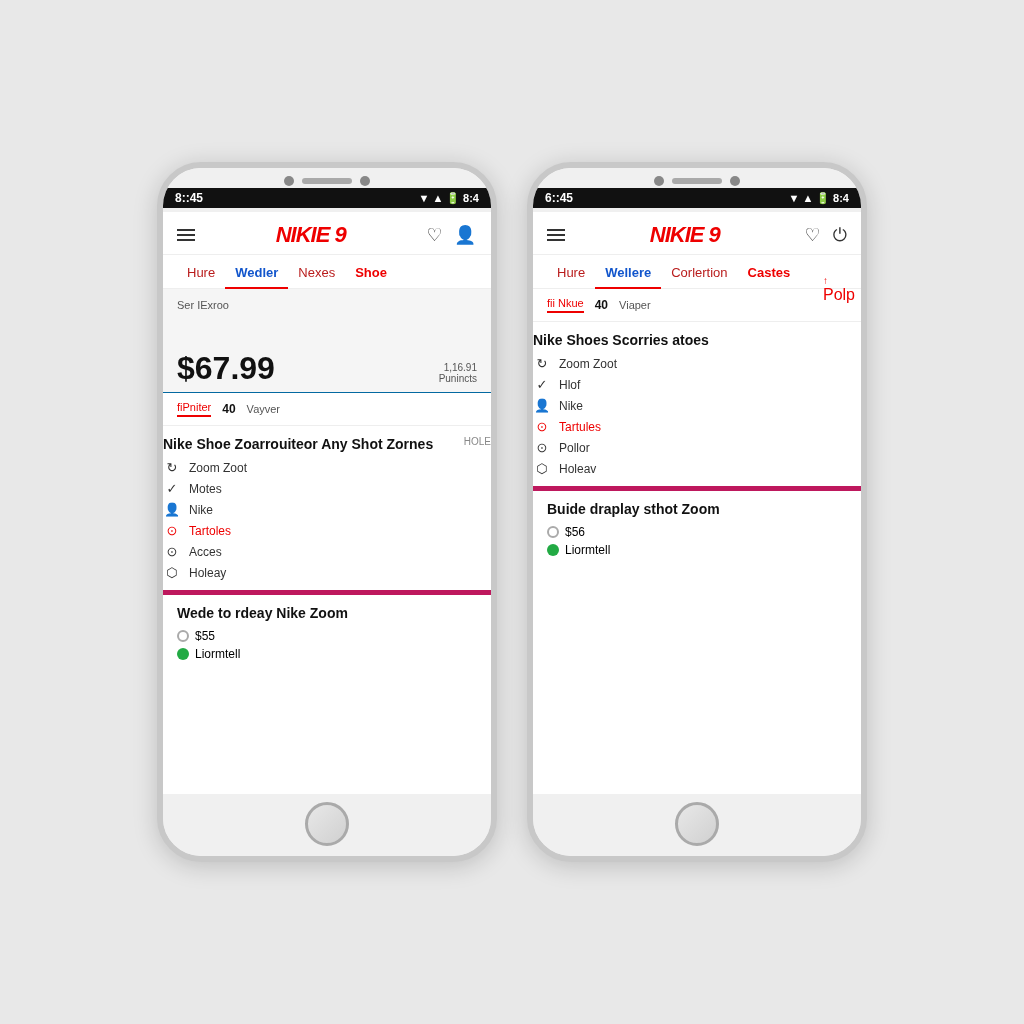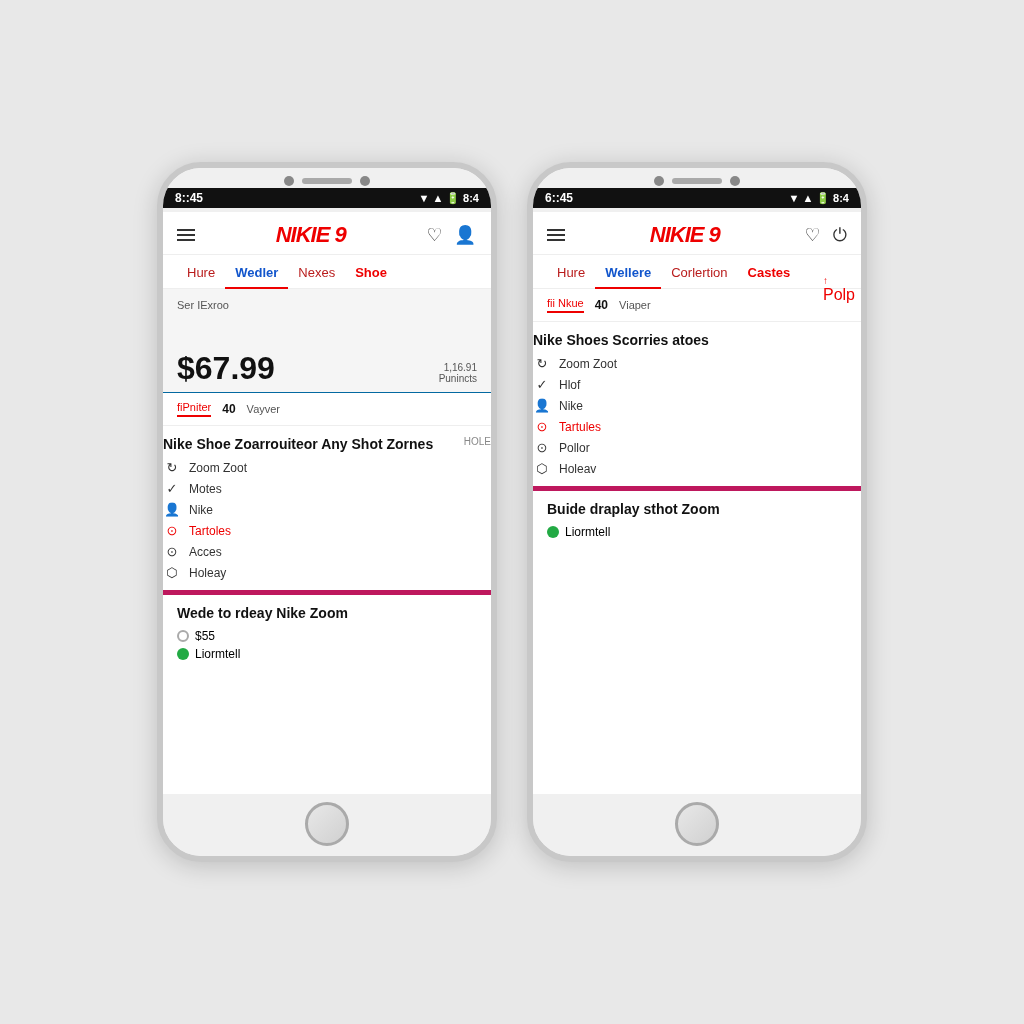--- a/index.html
+++ b/index.html
@@ -429,20 +429,24 @@
             </li>
             <li class="feature-item">
               <span class="feature-icon">⬡</span>
               <span>Holeav</span>
             </li>
           </ul>
         </div>
         <div class="secondary-section">
           <div class="section-title">Buide draplay sthot Zoom</div>
           <div class="price-option">
+            <span class="radio-circle"></span>
+            <span>$56</span>
+          </div>
+          <div class="price-option">
             <span class="filled-circle"></span>
             <span>Liormtell</span>
           </div>
         </div>
       </div>
       <div class="phone-bottom">
         <div class="home-btn"></div>
       </div>
     </div>
   </div>

